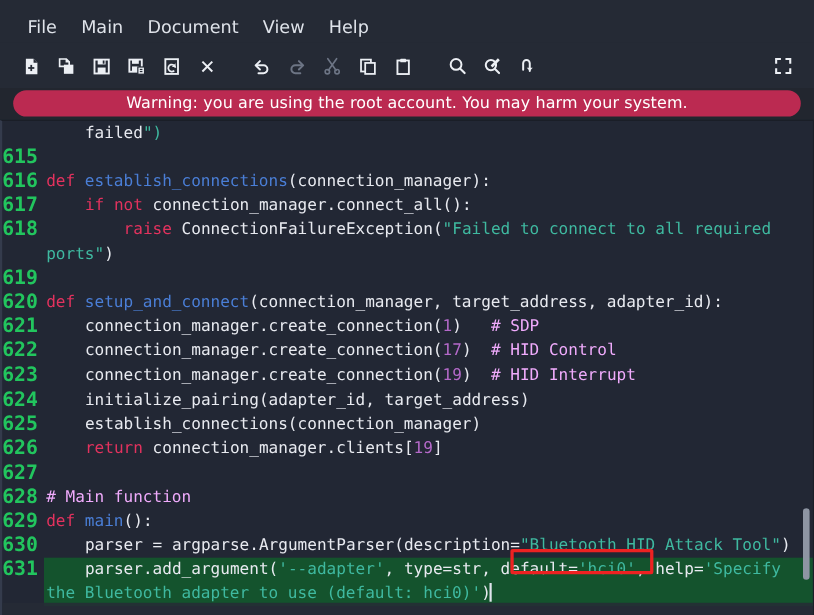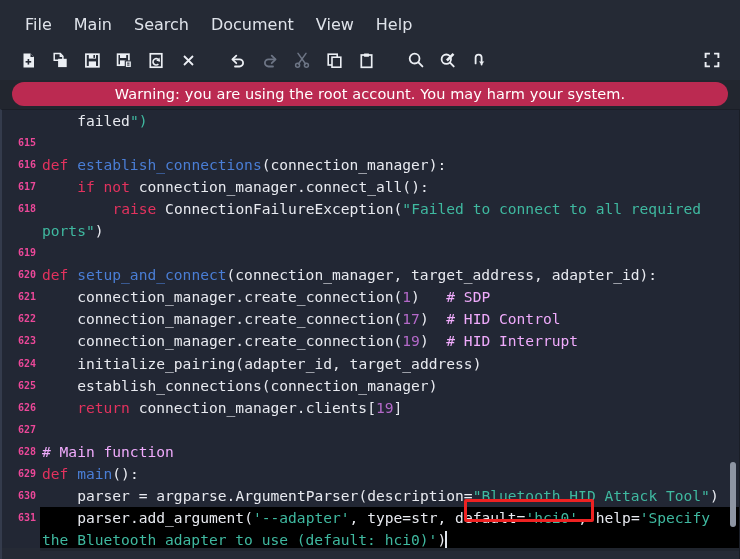--- a/index.html
+++ b/index.html
@@ -62,27 +62,27 @@
   }
   .code {
     font-family:"DejaVu Sans Mono","Liberation Mono",monospace;
     font-size:14.6px;
     line-height:22.05px;
     white-space:pre-wrap;
     word-break:break-word;
     position:relative;
   }
   .row { display:flex; align-items:flex-start; position:relative; }
-  .row.cur .txt { background:#000000; }
+  .row.cur .txt { background:#14532d; }
   .gutter {
-    flex:0 0 38px; width:38px; text-align:right;
+    flex:0 0 38px; width:38px; text-align:left;
     padding-right:4px;
-    color:#ec4899; font-weight:bold;
+    color:#22c55e; font-weight:bold;
     font-family:"DejaVu Sans Mono","Liberation Mono",monospace;
-    font-size:10px; line-height:22.05px;
+    font-size:18px; line-height:22.05px;
     user-select:none;
   }
   .gutter.cont { color:transparent; }
   .txt { flex:1 1 auto; padding-left:2px; color:#e8eaf0; }
 
   
   .k   { color:#e3325e;text-align:right; }           
   .fn  { color:#4a7ed6; }           
   .str { color:#3fb9a0; }           
   .num { color:#b469c9; }           
@@ -116,21 +116,20 @@
   }
 </style>
 </head>
 <body>
 
 <div id="app">
 
   <div class="menubar">
     <div class="menu-item">File</div>
     <div class="menu-item">Main</div>
-    <div class="menu-item">Search</div>
     <div class="menu-item">Document</div>
     <div class="menu-item">View</div>
     <div class="menu-item">Help</div>
   </div>
 
   <div class="toolbar">
 
     <div class="tb-btn">
       <svg width="17" height="17" viewBox="0 0 17 17">
           <path d="M3.5 1.5h7l3.5 3.5v10.5h-10.5z" fill="currentColor"></path>

